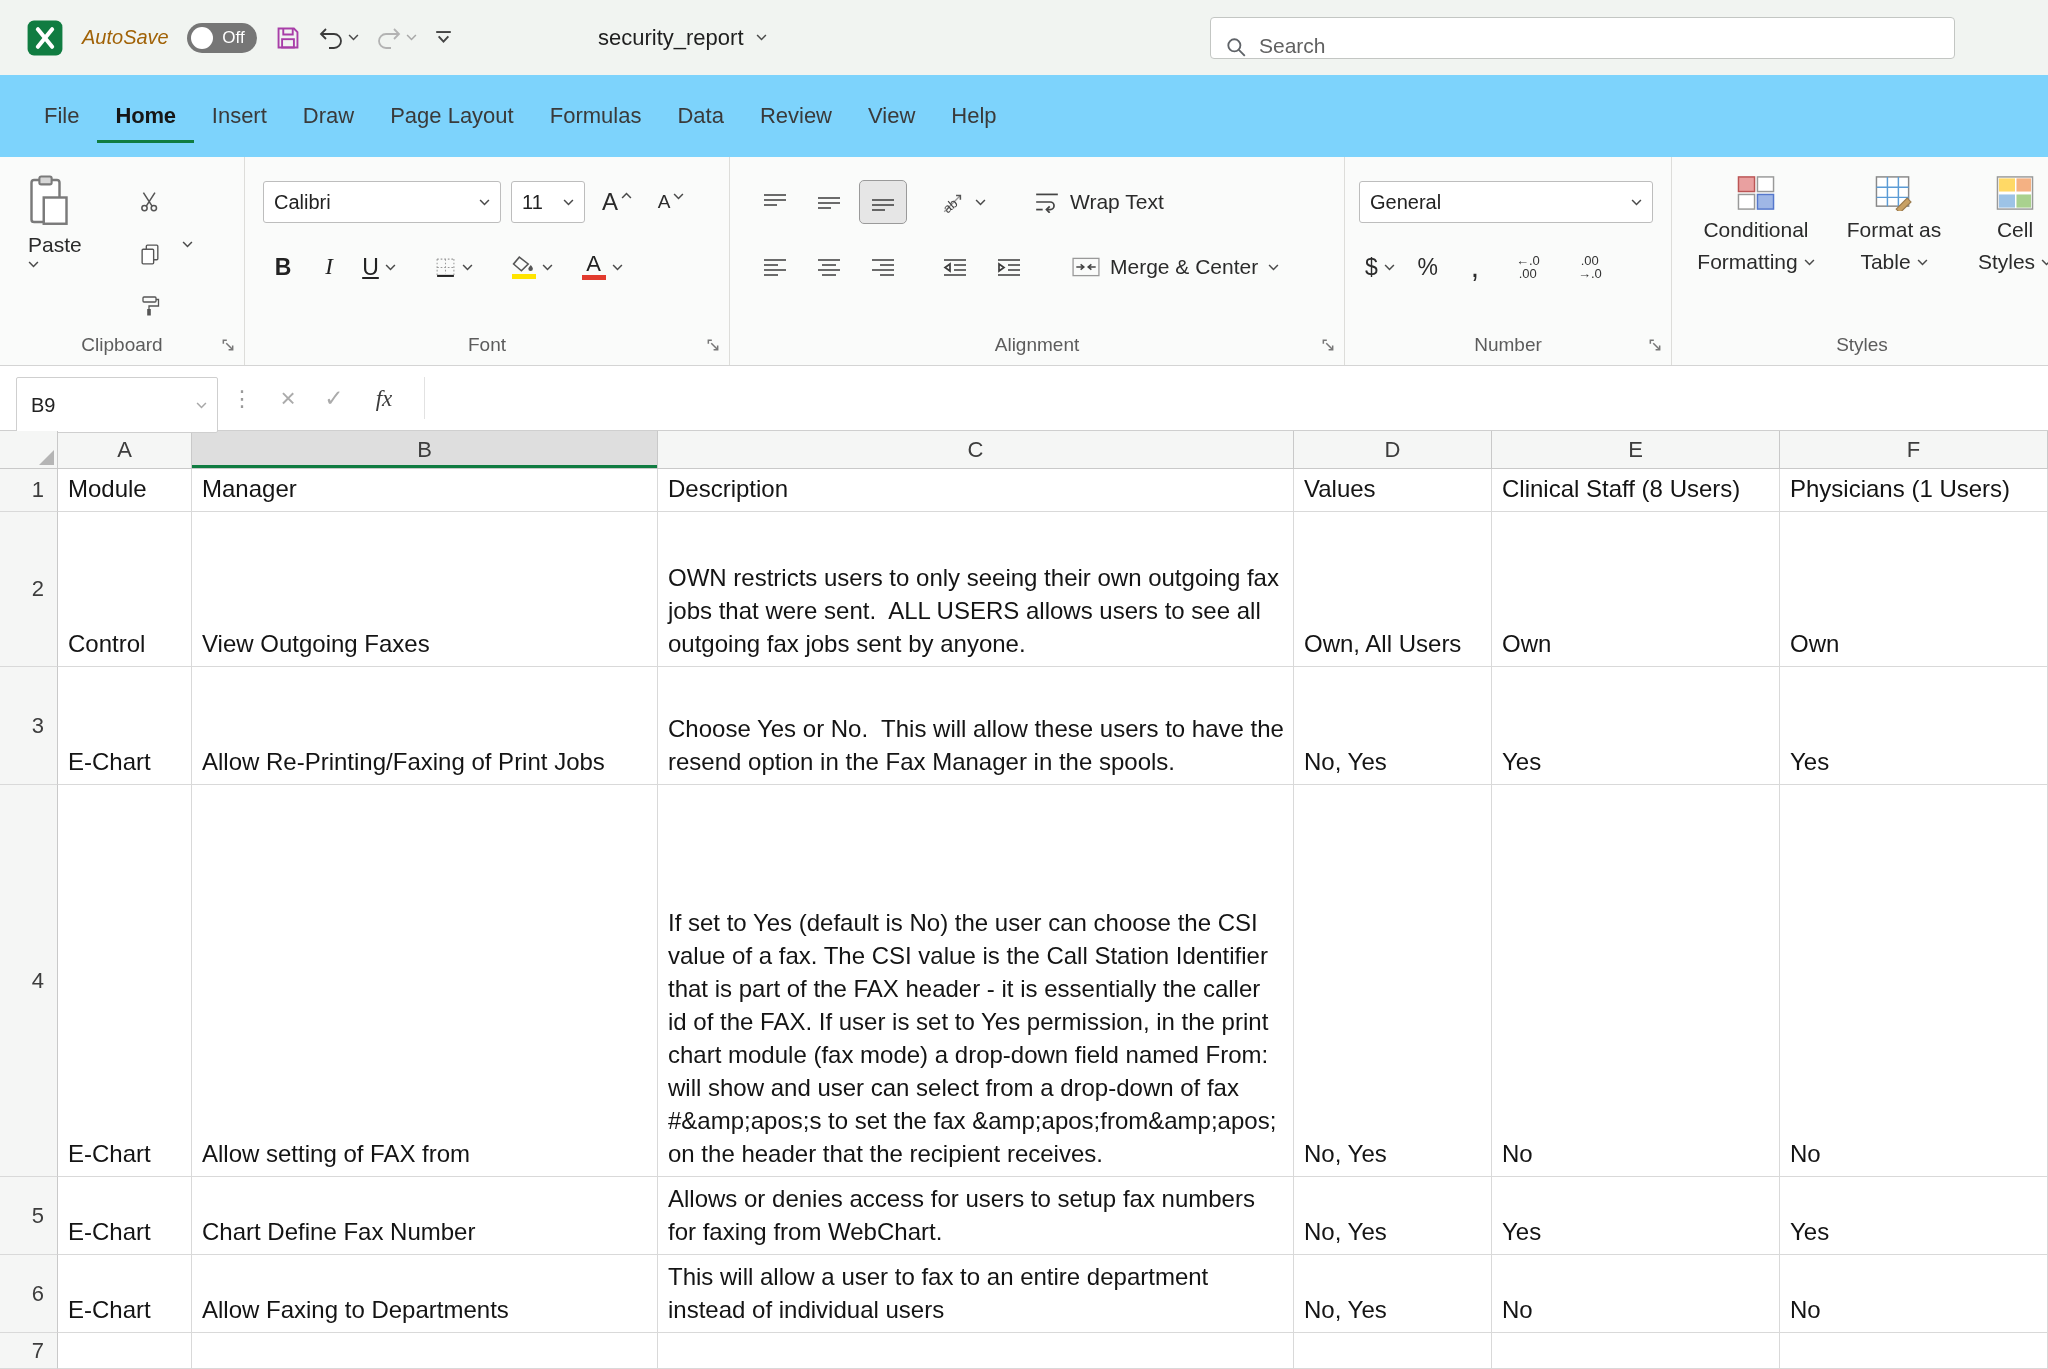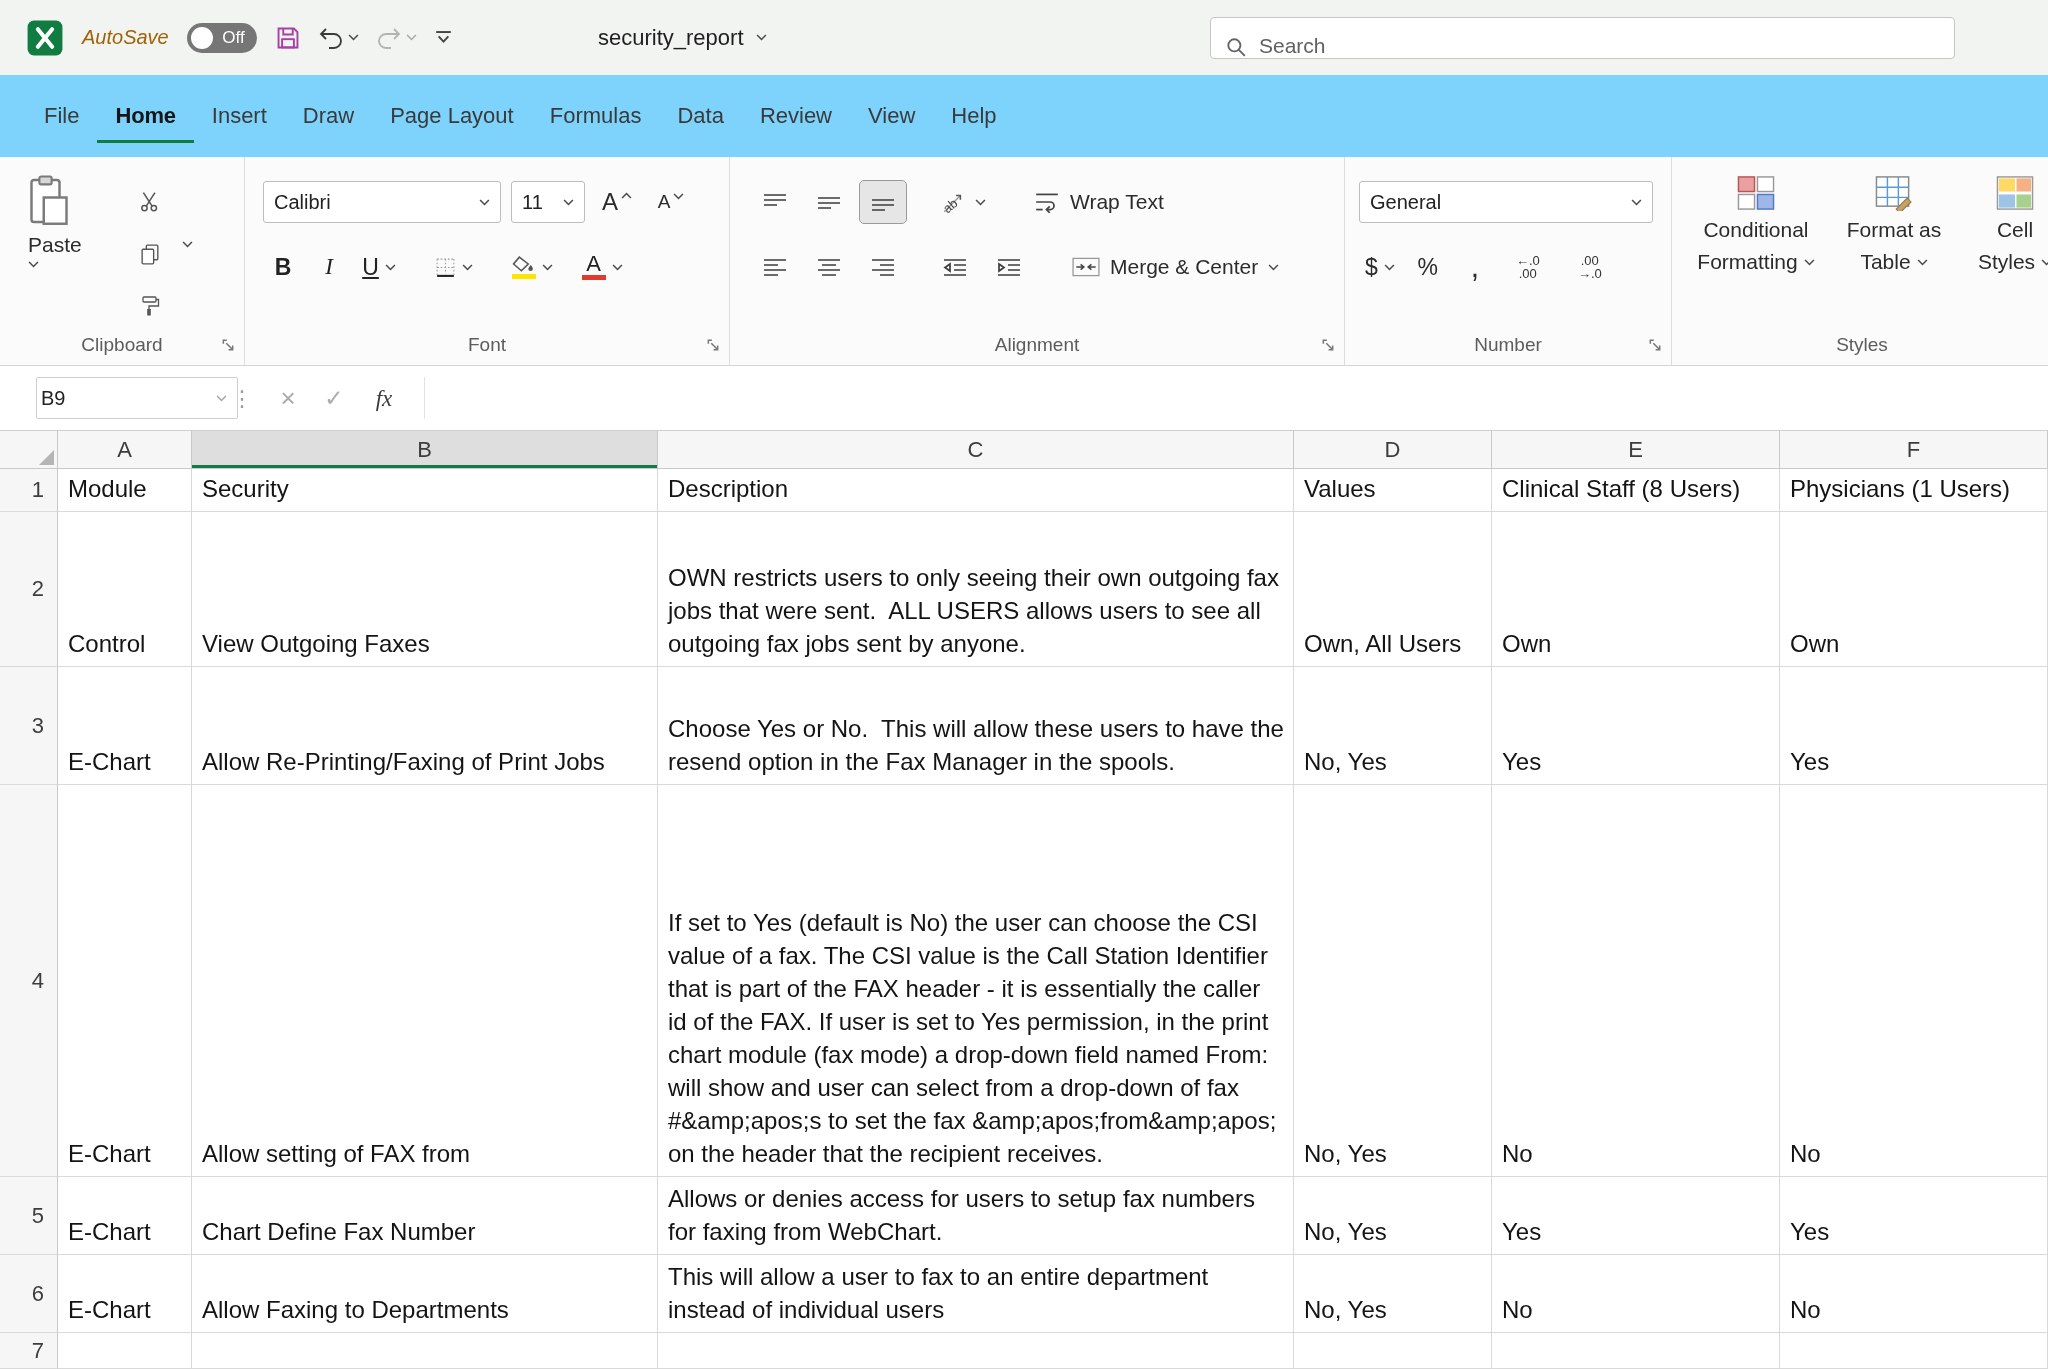--- a/index.html
+++ b/index.html
@@ -61,21 +61,21 @@
   .g-number { width:327px; }
   .dec-ic { display:flex; flex-direction:column; align-items:center; line-height:13px; font-size:13px; color:#333; }
 
   .g-styles { flex:1 1 auto; border-right:none; }
   .bigbtn { position:absolute; top:18px; display:flex; flex-direction:column; align-items:center; gap:6px; cursor:pointer; }
   .bigbtn .l1,.bigbtn .l2 { font-size:21px; color:#2b2b2b; line-height:26px; white-space:nowrap; }
   .l2wrap { display:flex; align-items:center; gap:6px; }
 
   
   .formulabar { height:65px; background:#fff; border-bottom:1px solid #cfcfcf; position:relative; }
-  .namebox { position:absolute; left:16px; top:11px; width:202px; height:42px; border:1px solid #cfcfcf; border-radius:2px; display:flex; align-items:center; padding:0 10px 0 4px; font-size:20px; color:#222; background:#fff; cursor:pointer;margin-left:20px; }
+  .namebox { position:absolute; left:16px; top:11px; width:202px; height:56px; border:1px solid #cfcfcf; border-radius:2px; display:flex; align-items:center; padding:0 10px 0 14px; font-size:20px; color:#222; background:#fff; cursor:pointer; }
   .namebox .chev { margin-left:auto; }
   .fb-ic { position:absolute; top:0; height:65px; display:flex; align-items:center; justify-content:center; }
   .fb-input { position:absolute; left:424px; right:0; top:11px; height:42px; border-left:1px solid #e2e2e2; font-size:20px; padding:0 10px; display:flex; align-items:center; }
 
   
   .sheet { height:938px; background:#fff; }
   .hdr-row { display:flex; height:38px; }
   .corner { width:58px; background:#f5f6f5; border-right:1px solid #c9c9c9; border-bottom:1px solid #c9c9c9; position:relative; cursor:pointer; }
   .corner .tri { position:absolute; right:3px; bottom:3px; width:0; height:0; border-left:15px solid transparent; border-bottom:15px solid #b5b5b5; }
   .ch { background:#f5f6f5; border-right:1px solid #c9c9c9; border-bottom:1px solid #c9c9c9; display:flex; align-items:center; justify-content:center; font-size:22px; color:#3d3d3d; cursor:pointer; }
@@ -509,21 +509,21 @@
     <div class="ch col-b selected">B</div>
     <div class="ch col-c">C</div>
     <div class="ch col-d">D</div>
     <div class="ch col-e">E</div>
     <div class="ch col-f">F</div>
   </div>
 
   <div class="srow r1">
     <div class="rh">1</div>
     <div class="cell col-a">Module</div>
-    <div class="cell col-b">Security</div>
+    <div class="cell col-b">Manager</div>
     <div class="cell col-c">Description</div>
     <div class="cell col-d">Values</div>
     <div class="cell col-e">Clinical Staff (8 Users)</div>
     <div class="cell col-f">Physicians (1 Users)</div>
   </div>
 
   <div class="srow r2">
     <div class="rh">2</div>
     <div class="cell col-a">Control</div>
     <div class="cell col-b">View Outgoing Faxes</div>

